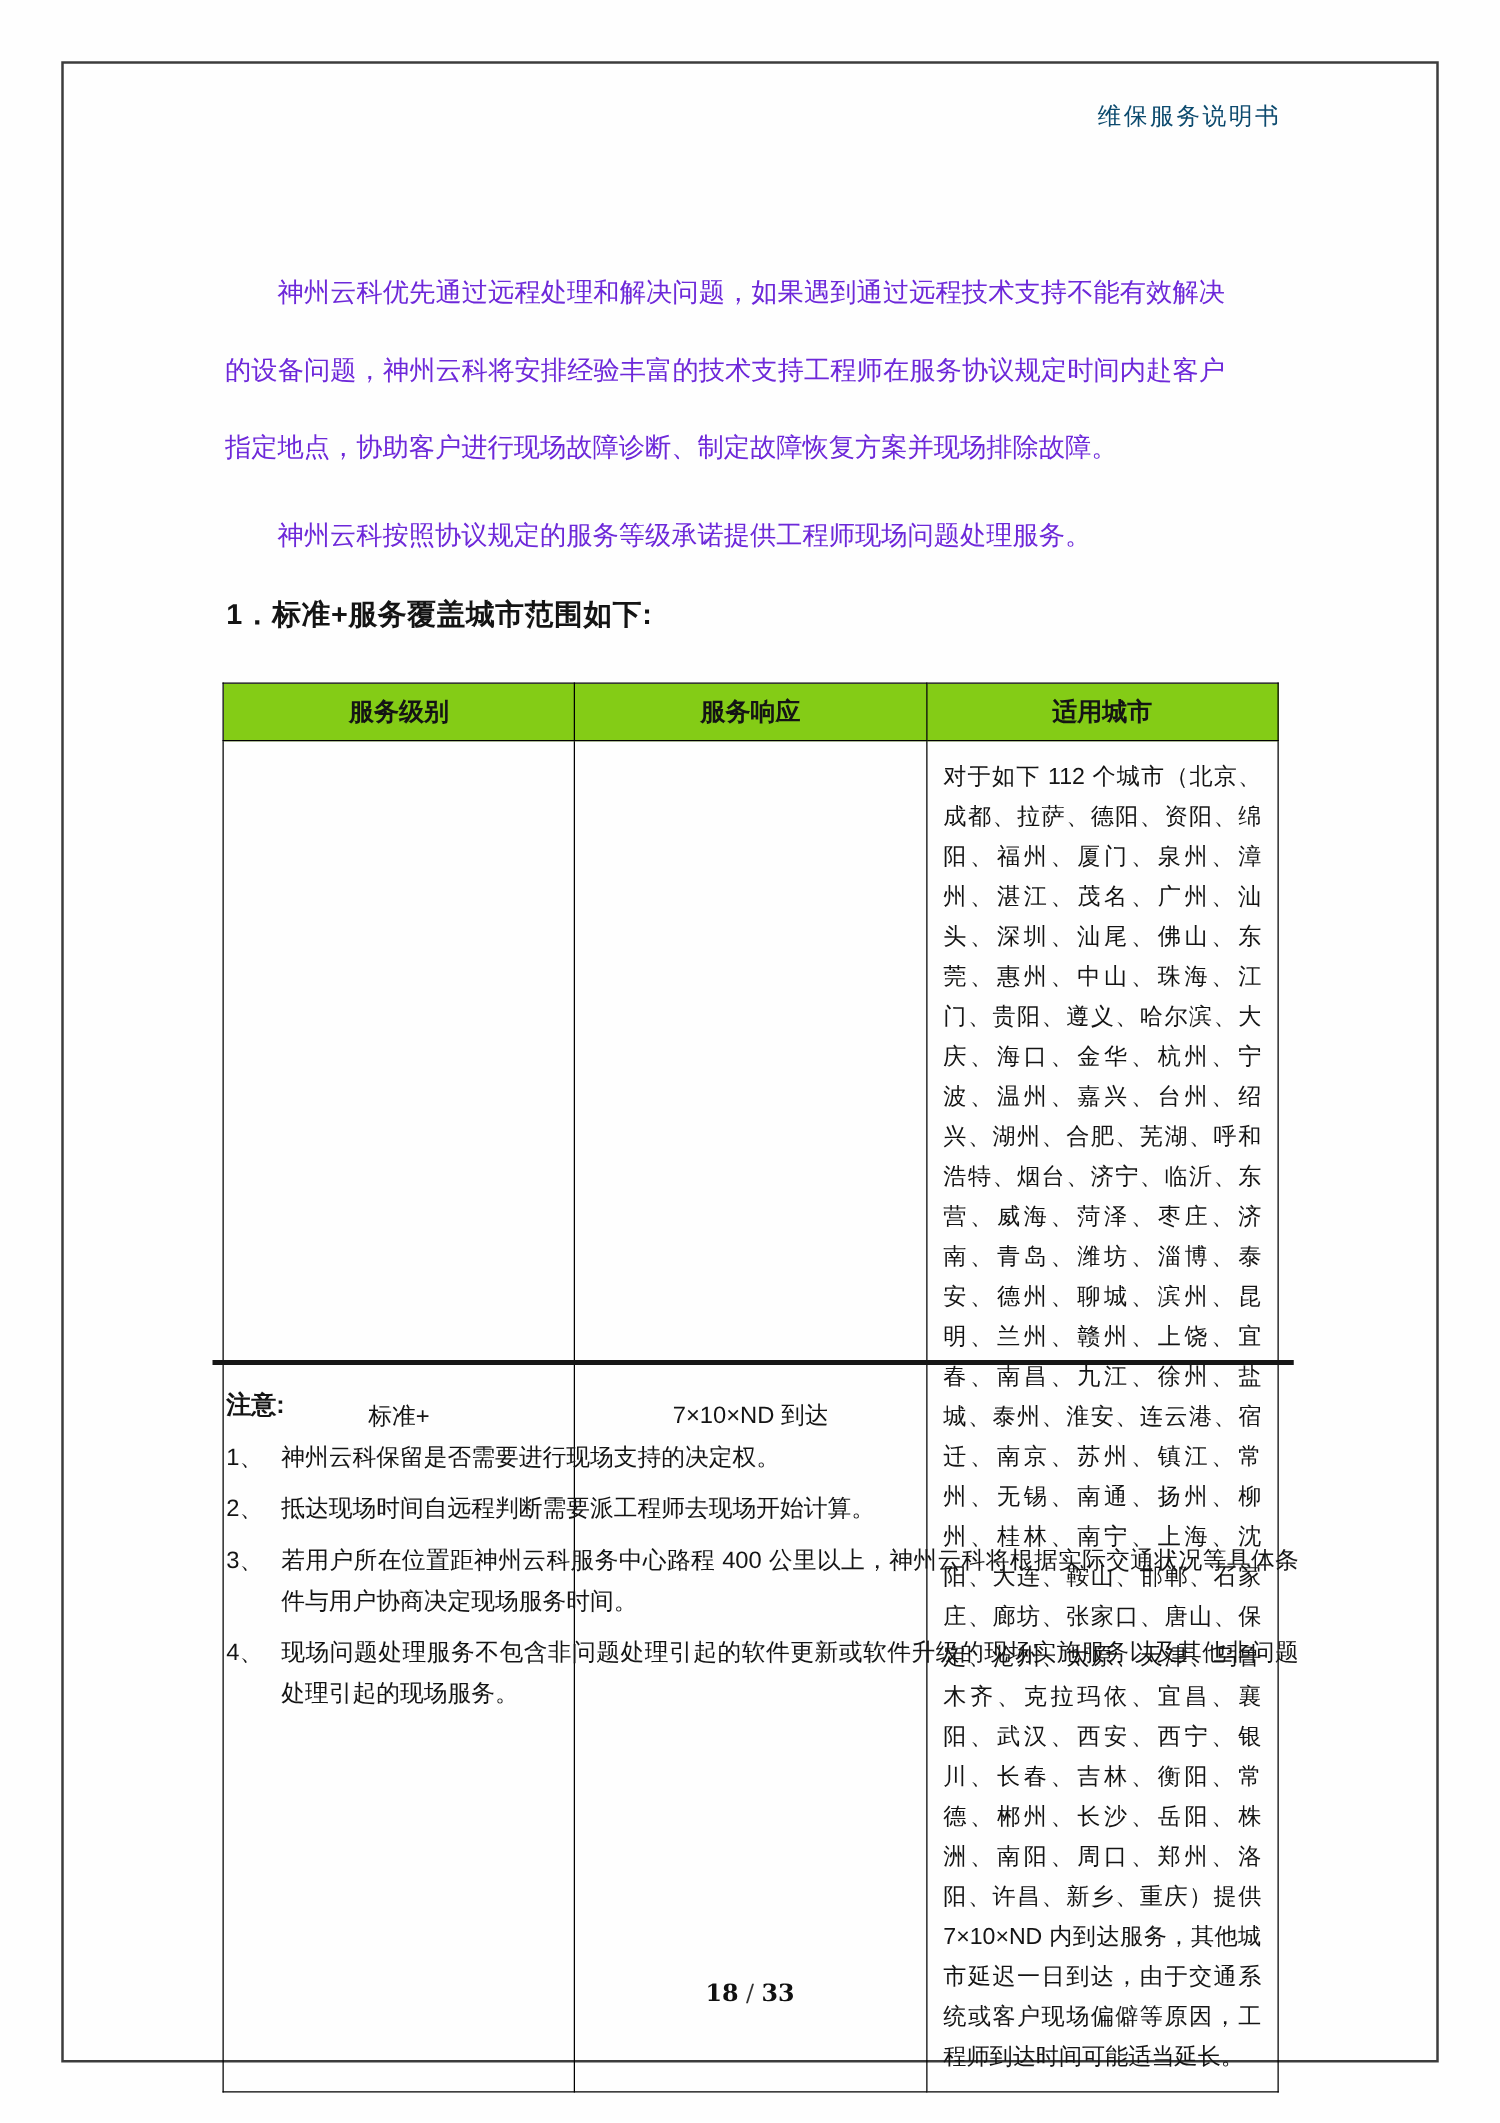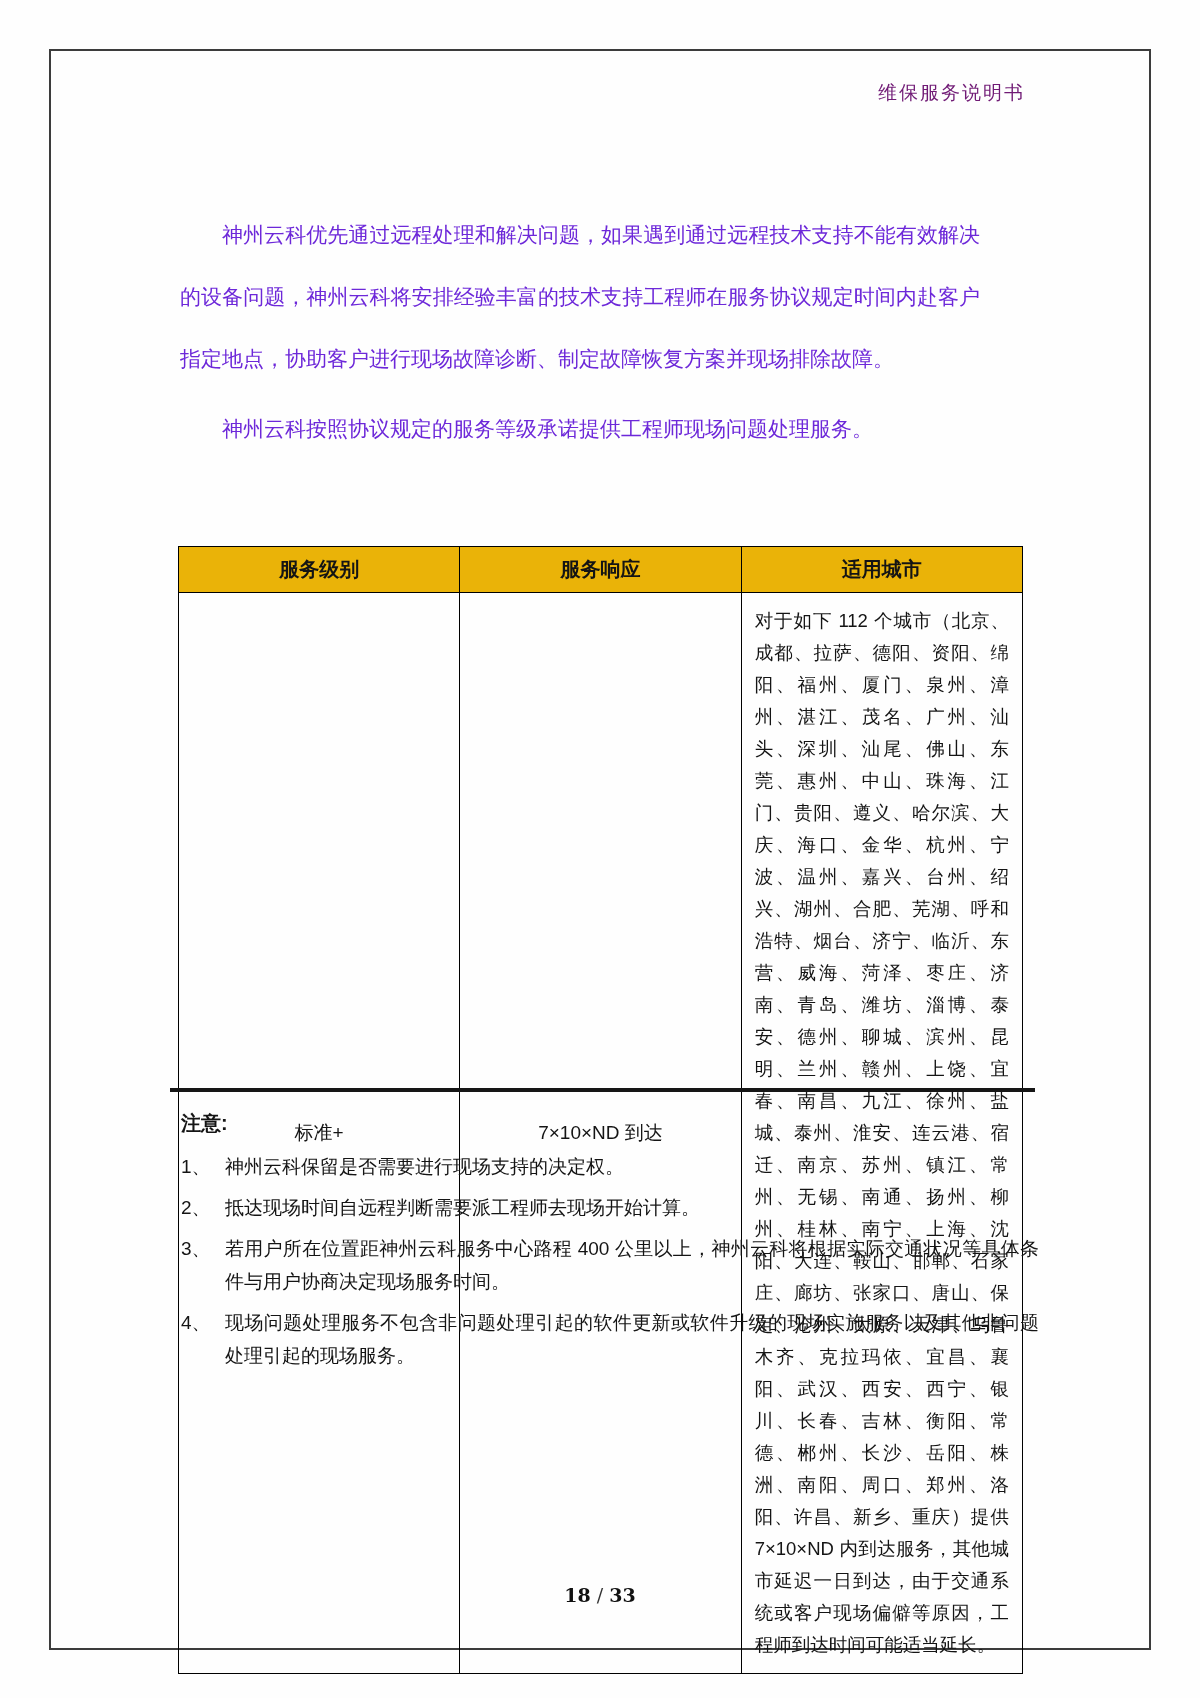--- a/index.html
+++ b/index.html
@@ -17,21 +17,21 @@
     position: absolute;
     left: 49px; top: 49px;
     width: 1102px; height: 1601px;
     border: 2px solid #3c3c3c;
   }
   .doc-header {
     position: absolute;
     top: 80px; right: 175px;
     font-family: "DejaVu Serif", "Liberation Serif", serif;
     font-size: 19px;
-    color: #701a75;
+    color: #0c4a6e;
     letter-spacing: 2px;
   }
   .sec-title {
     position: absolute;
     left: 181px; top: 144px;
     font-size: 26px;
     font-weight: 500;
     letter-spacing: 1px;
     display: flex;
   }
@@ -62,21 +62,21 @@
     left: 178px; top: 546px;
     width: 845px;
     border-collapse: collapse;
     table-layout: fixed;
   }
   table.coverage th, table.coverage td {
     border: 1px solid #000000;
   }
   table.coverage th {
     height: 46px;
-    background: #eab308;
+    background: #84cc16;
     font-size: 20px;
     font-weight: bold;
     text-align: center;
     vertical-align: middle;
   }
   td.cell-level {
     width: 132px;
     text-align: center;
     vertical-align: middle;
     font-size: 19px;
@@ -149,20 +149,21 @@
 
 <div class="page">
   <div class="frame"></div>
 
   <div class="doc-header">维保服务说明书</div>
 
 
   <p class="para para-1">神州云科优先通过远程处理和解决问题，如果遇到通过远程技术支持不能有效解决的设备问题，神州云科将安排经验丰富的技术支持工程师在服务协议规定时间内赴客户指定地点，协助客户进行现场故障诊断、制定故障恢复方案并现场排除故障。</p>
   <p class="para para-2">神州云科按照协议规定的服务等级承诺提供工程师现场问题处理服务。</p>
 
+  <div class="sub-heading sub-heading-1">1．标准+服务覆盖城市范围如下:</div>
 
   <table class="coverage">
     <thead>
       <tr>
         <th>服务级别</th>
         <th>服务响应</th>
         <th>适用城市</th>
       </tr>
     </thead>
     <tbody>

